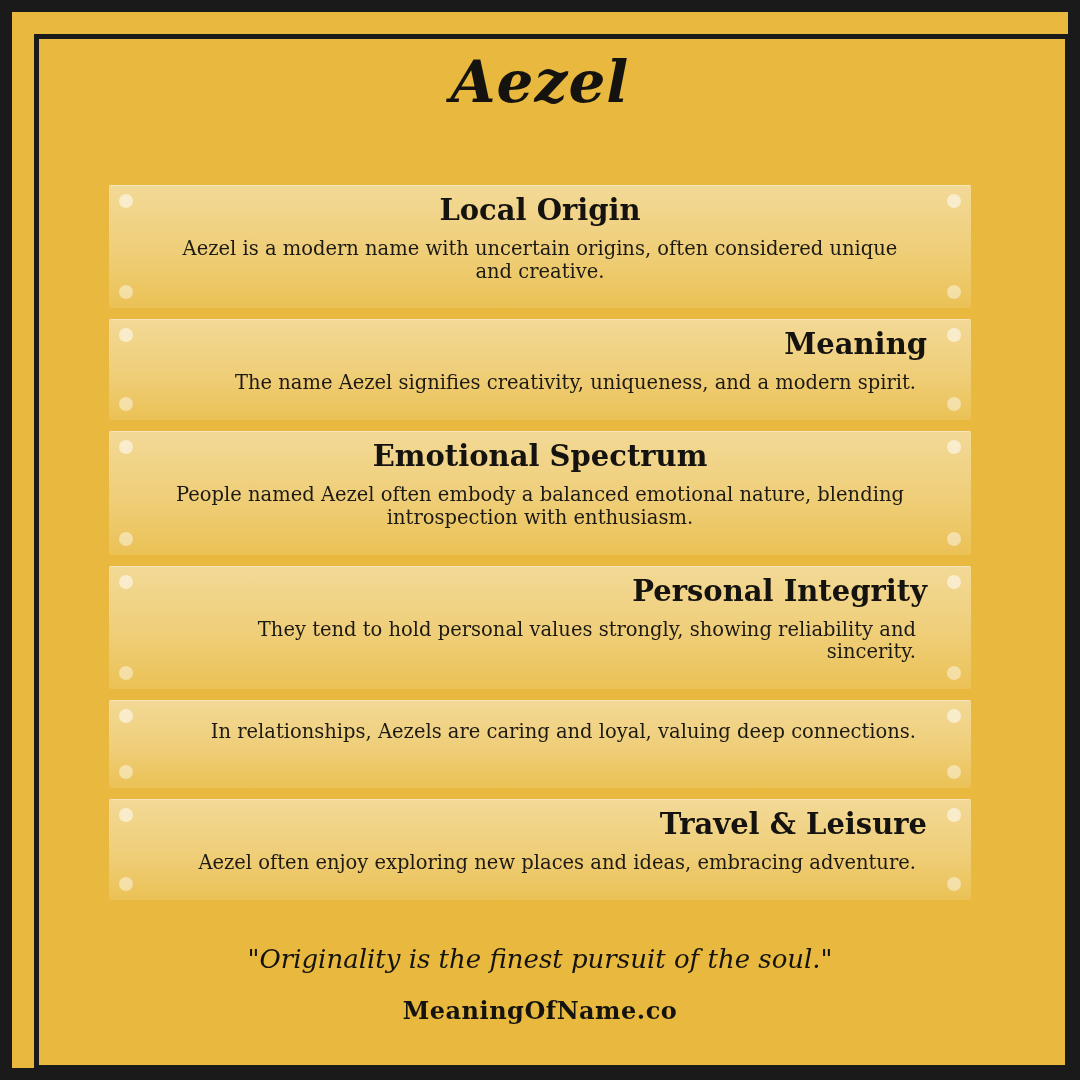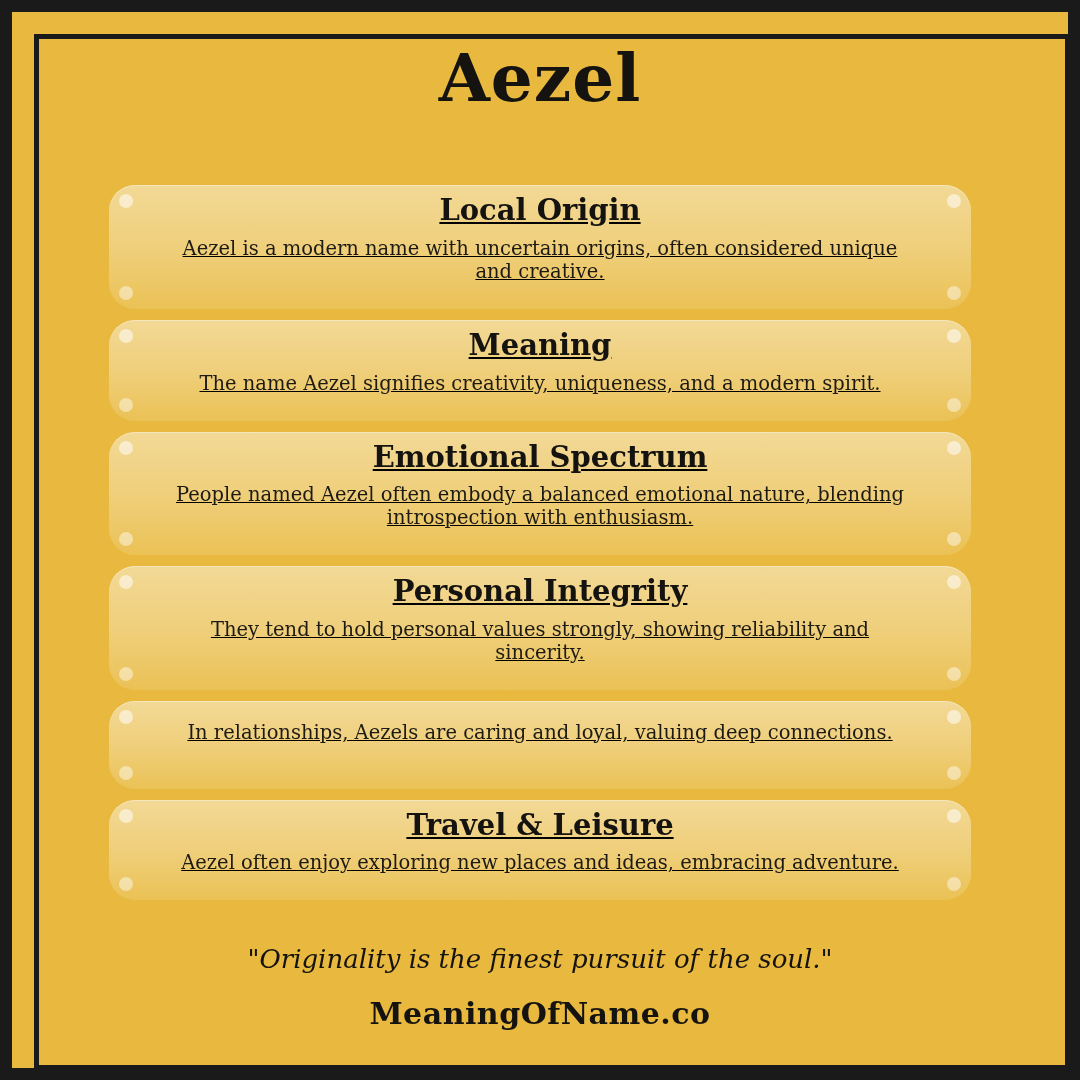--- a/index.html
+++ b/index.html
@@ -36,48 +36,48 @@
     left: 0; top: 0;
     width: 1080px;
     height: 1080px;
     box-sizing: border-box;
     padding: 34px 40px 30px 40px;
     display: flex;
     flex-direction: column;
     align-items: center;
   }
   .title {
-    font-size: 66px;
+    font-size: 58px;
     font-weight: bold;
     color: #15130f;
     letter-spacing: 1px;
     line-height: 1.05;
-    margin-top: 10px;
+    margin-top: 18px;
     margin-bottom: 0;
     text-align: center;
+    font-style: italic;
   }
   .cards {
     margin-top: 72px;
     width: 862px;
     display: flex;
     flex-direction: column;
     gap: 11px;
   }
   .card {
     position: relative;
     background: linear-gradient(180deg, rgba(255,255,255,0.46) 0%, rgba(255,255,255,0.30) 55%, rgba(255,255,255,0.12) 100%);
-    border-radius: 26px;
+    border-radius: 2px;
     padding: 10px 44px 14px 44px;
     box-sizing: border-box;
     text-align: center;
     box-shadow: 0 1px 0 rgba(255,255,255,0.35) inset;
-    text-decoration: underline;
   }
   .card.tall { min-height: 98px; }
-  .card.short { min-height: 88px; }
+  .card.short { min-height: 88px; text-align: right; }
   .card::before, .card::after {
     content: "";
     position: absolute;
     width: 14px;
     height: 14px;
     border-radius: 50%;
     background: rgba(255,255,255,0.55);
   }
   .card::before { left: 10px; top: 9px; box-shadow: 0 calc(100% + 0px) 0 0 rgba(255,255,255,0.45); }
   .card::after  { right: 10px; top: 9px; box-shadow: 0 calc(100% + 0px) 0 0 rgba(255,255,255,0.45); }
@@ -106,21 +106,21 @@
   }
   .quote {
     margin-top: 44px;
     font-size: 26px;
     font-style: italic;
     color: #15130f;
     text-align: center;
   }
   .brand {
     margin-top: 22px;
-    font-size: 30px;
+    font-size: 24px;
     font-weight: bold;
     color: #15130f;
     letter-spacing: 0.5px;
     text-align: center;
   }
 </style>
 </head>
 <body>
 
 <div class="frame-outer">

